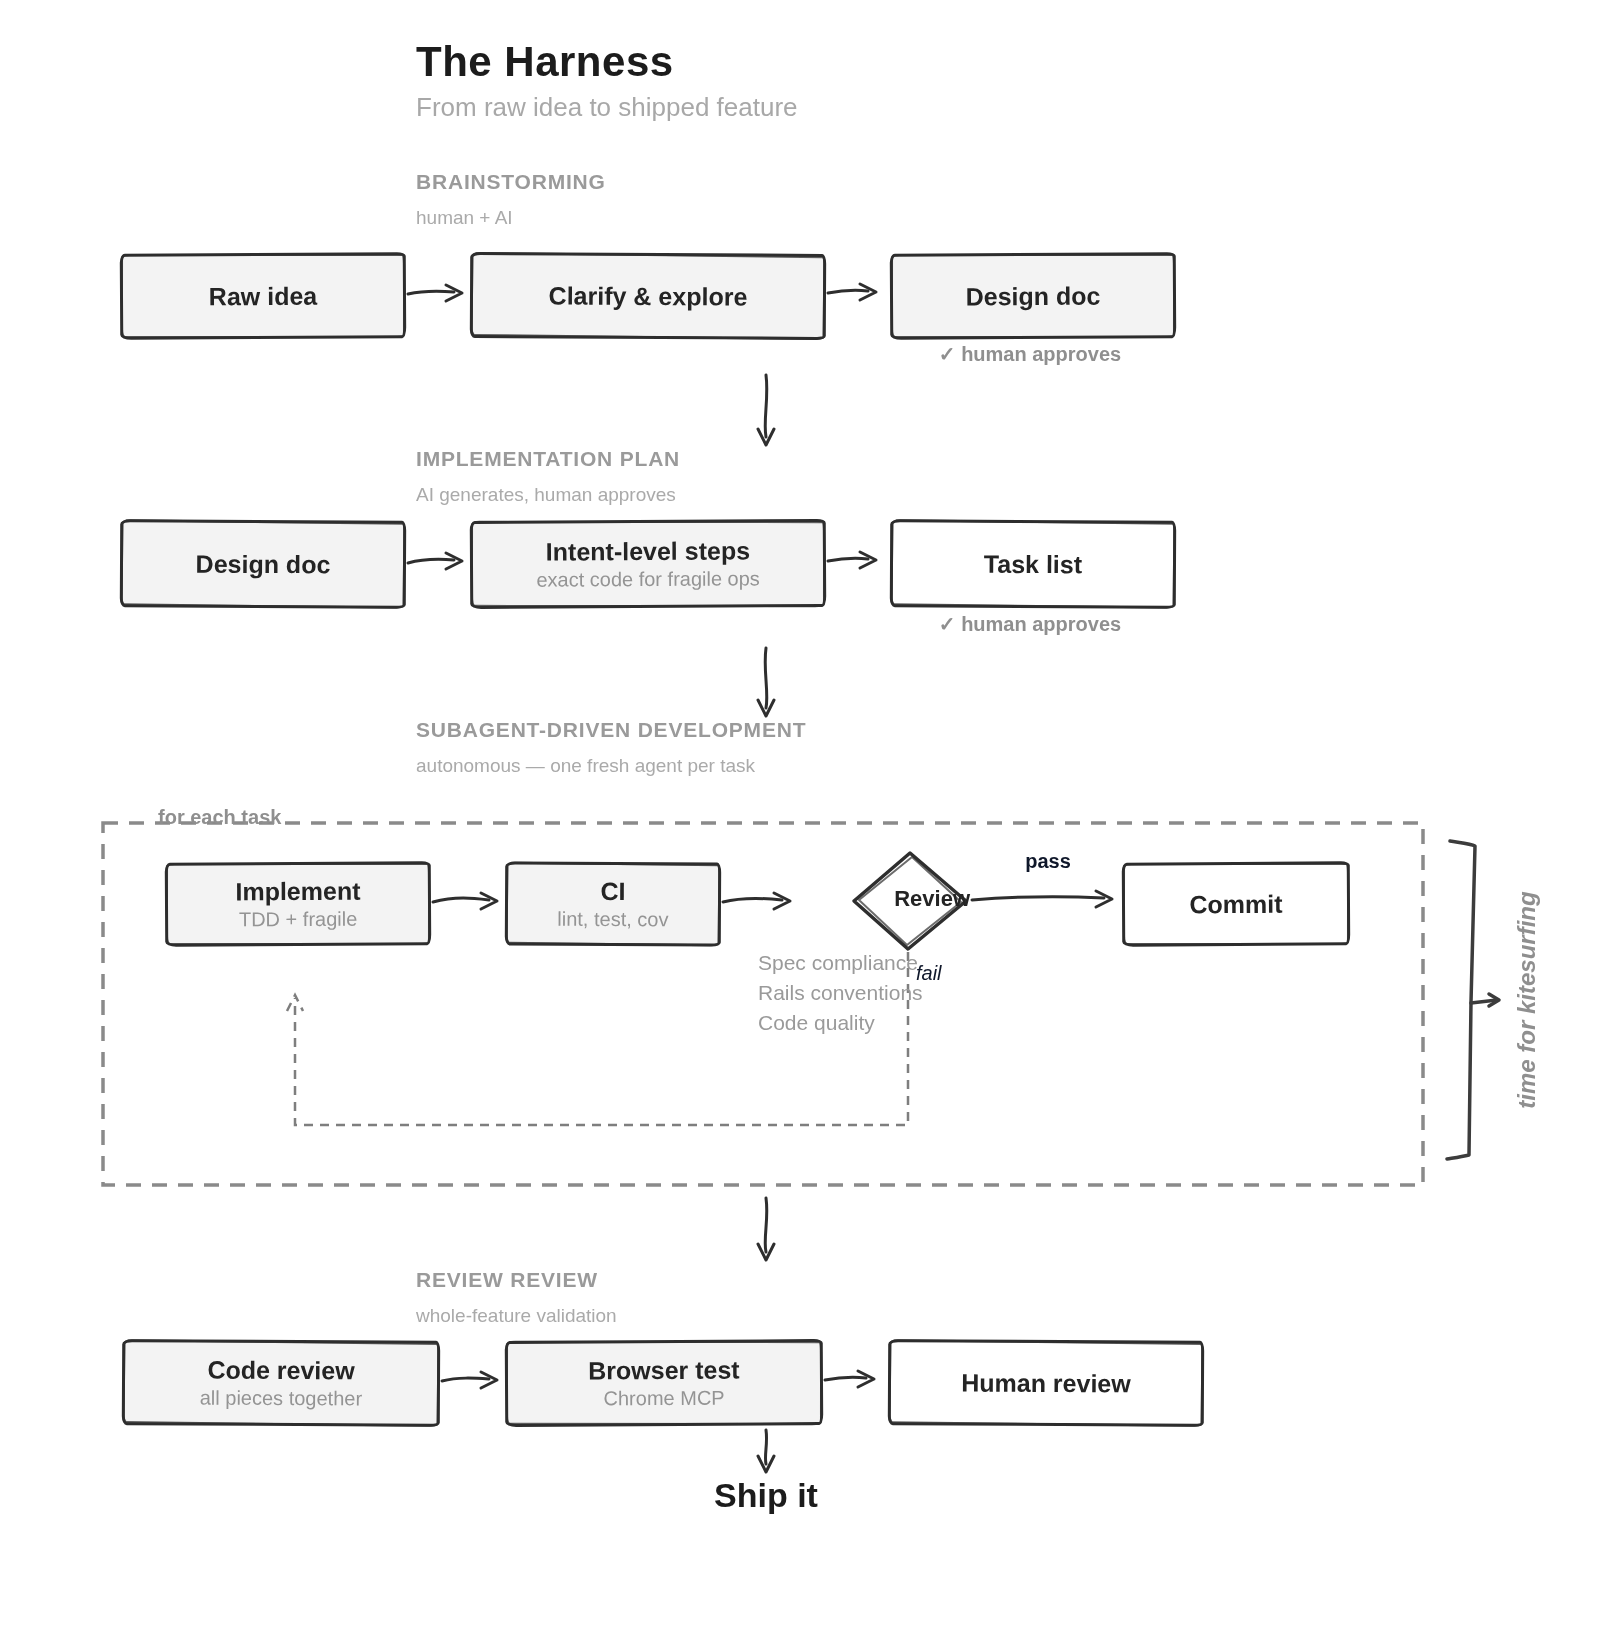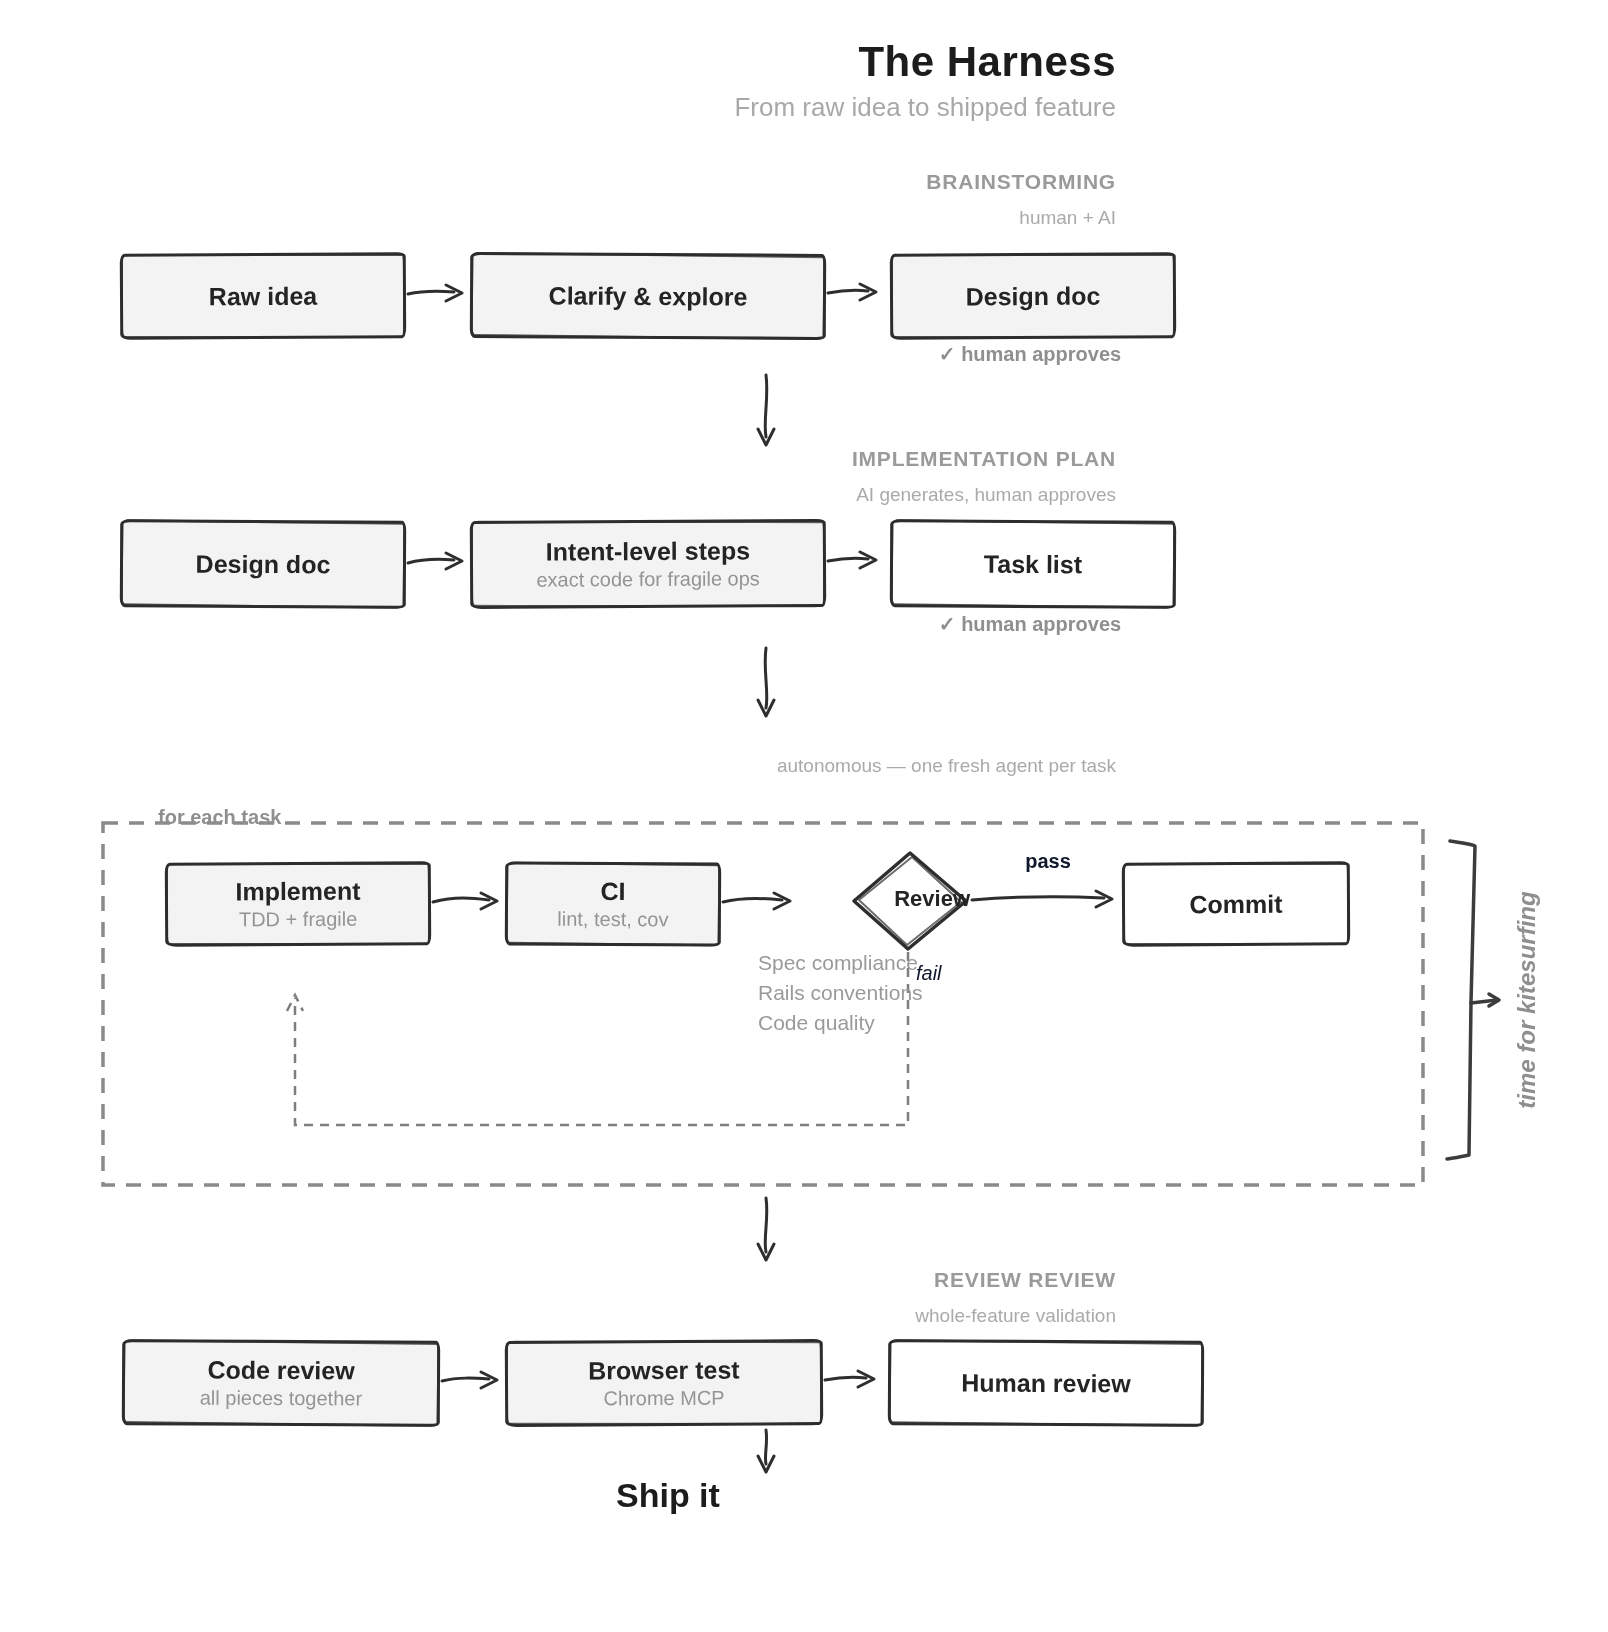--- a/index.html
+++ b/index.html
@@ -1,32 +1,32 @@
 <!DOCTYPE html>
 <html><head>
 <meta charset="utf-8">
 <style>
   html,body{margin:0;padding:0;background:#fff;}
   body{font-family:"Liberation Sans", sans-serif;}
   #canvas{position:relative;width:1608px;height:1632px;background:#fff;overflow:hidden;}
 
   
-  .centered{position:absolute;left:416px;width:700px;text-align:right;z-index:3;}
+  .centered{position:absolute;left:416px;width:700px;text-align:left;z-index:3;}
   .title{font-size:42px;font-weight:bold;color:#1c1c1c;letter-spacing:.5px;}
   .subtitle{font-size:26px;color:#a8a8a8;}
   .sec-label{font-size:21px;font-weight:bold;color:#9a9a9a;letter-spacing:.8px;}
   .sec-sub{font-size:19px;color:#aaaaaa;}
   .approval{position:absolute;width:250px;text-align:center;font-size:20px;font-weight:bold;color:#8f8f8f;z-index:3;}
   .edge-label{position:absolute;font-size:20px;font-weight:600;color:#0f172a;z-index:3;}
   .fail-label{font-style:italic;font-weight:400;}
   .loop-label{position:absolute;font-size:20px;font-weight:bold;color:#8f8f8f;z-index:3;}
   .criteria{position:absolute;left:758px;top:948px;font-size:21px;color:#9a9a9a;line-height:30px;z-index:2;}
   .aside-note{position:absolute;left:1368px;top:985px;width:320px;height:30px;text-align:center;
               transform:rotate(-90deg);font-size:24px;font-weight:bold;font-style:italic;color:#8f8f8f;z-index:3;}
-  .ship{position:absolute;left:616px;top:1476px;width:300px;
+  .ship{position:absolute;left:616px;top:1476px;width:300px;text-align:center;
         font-size:34px;font-weight:bold;color:#1c1c1c;z-index:3;}
 
   
   .node{position:absolute;display:flex;flex-direction:column;align-items:center;justify-content:center;
         gap:1px;background:#f3f3f3;border:3px solid #2e2e2e;z-index:2;}
   .node::after{content:"";position:absolute;inset:-2px;border:2px solid rgba(46,46,46,.75);
         border-radius:8px 3px 10px 4px / 4px 10px 3px 9px;transform:rotate(.4deg);pointer-events:none;}
   .tilt-a{transform:rotate(-.35deg);border-radius:5px 9px 4px 11px / 9px 4px 11px 5px;}
   .tilt-b{transform:rotate(.3deg);border-radius:10px 4px 9px 5px / 5px 10px 4px 9px;}
   .node.white{background:#ffffff;}
@@ -156,20 +156,21 @@
   </div>
   <div class="node tilt-a" style="left:470px;top:520px;width:350px;height:82px">
     <div class="node-label">Intent-level steps</div>
     <div class="node-sub">exact code for fragile ops</div>
   </div>
   <div class="node white tilt-b" style="left:890px;top:520px;width:280px;height:82px">
     <div class="node-label">Task list</div>
   </div>
   <div class="approval" style="left:905px;top:612px">✓ human approves</div>
 
+  <div class="centered sec-label" style="top:718px">SUBAGENT-DRIVEN DEVELOPMENT</div>
   <div class="centered sec-sub" style="top:755px">autonomous — one fresh agent per task</div>
 
   <div class="loop-label" style="left:158px;top:806px">for each task</div>
 
   <div class="node tilt-a" style="left:165px;top:862px;width:260px;height:78px">
     <div class="node-label">Implement</div>
     <div class="node-sub">TDD + fragile</div>
   </div>
   <div class="node tilt-b" style="left:505px;top:862px;width:210px;height:78px">
     <div class="node-label">CI</div>

